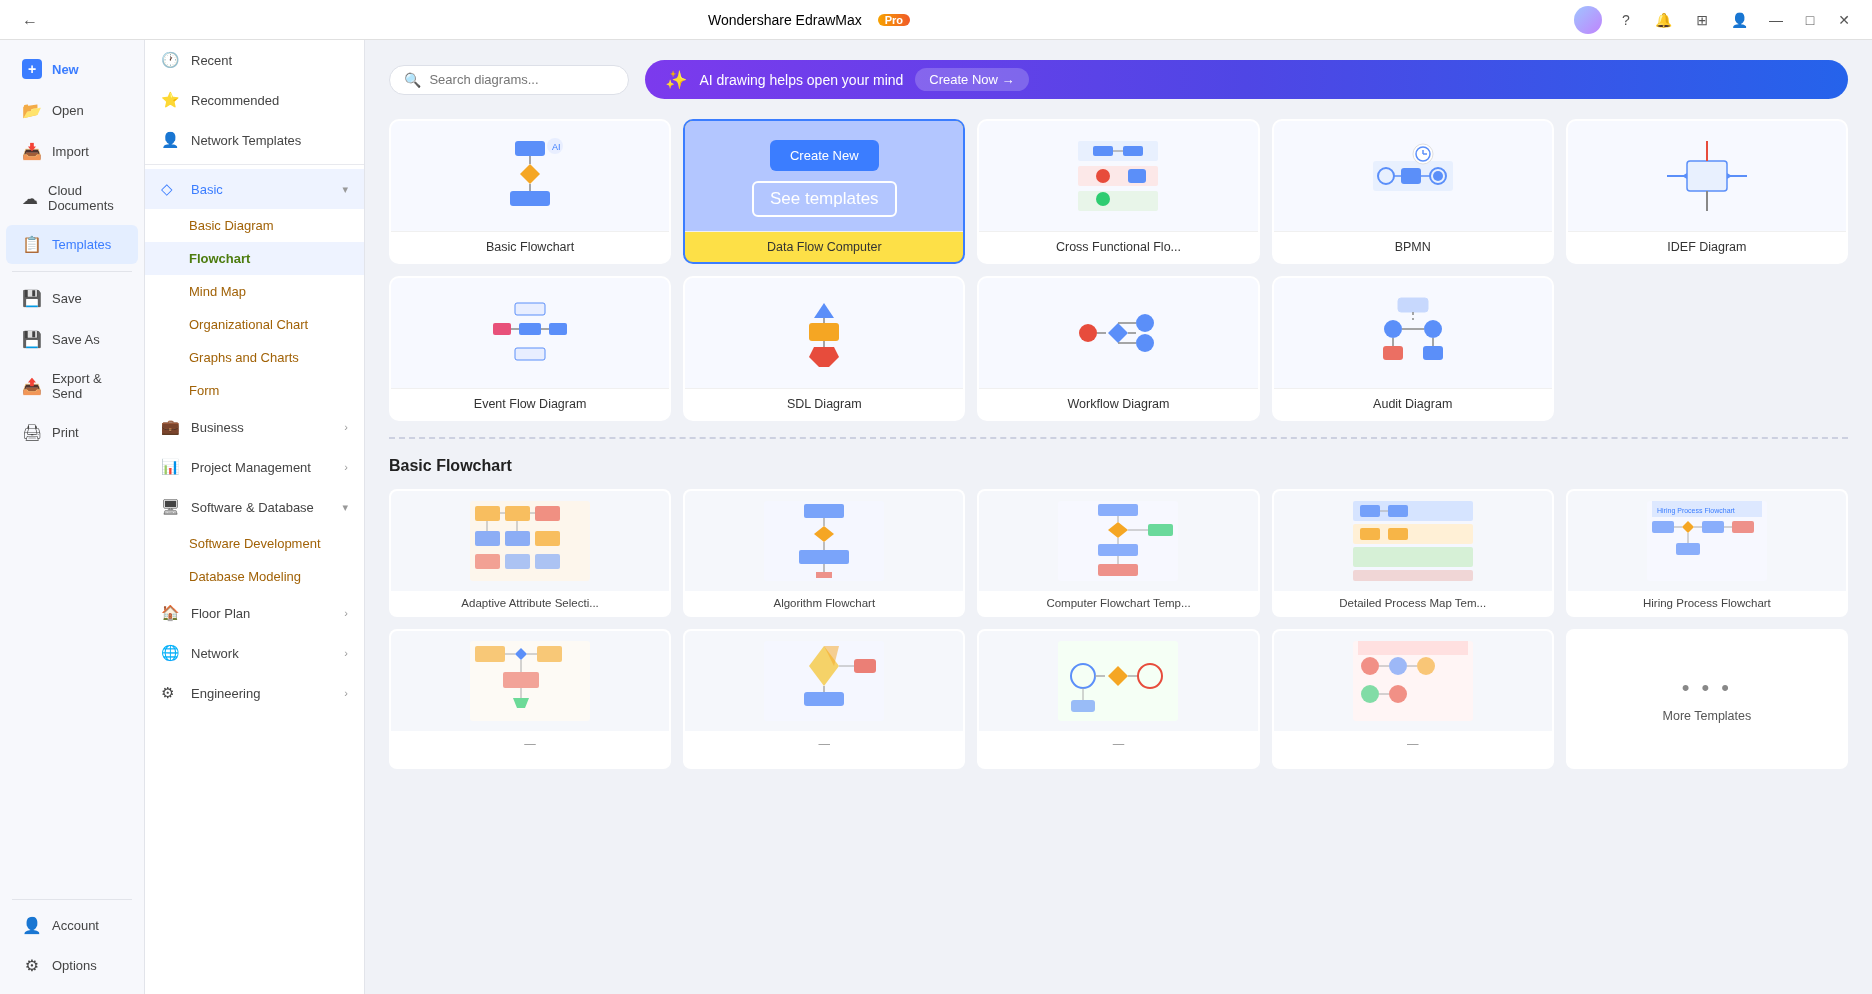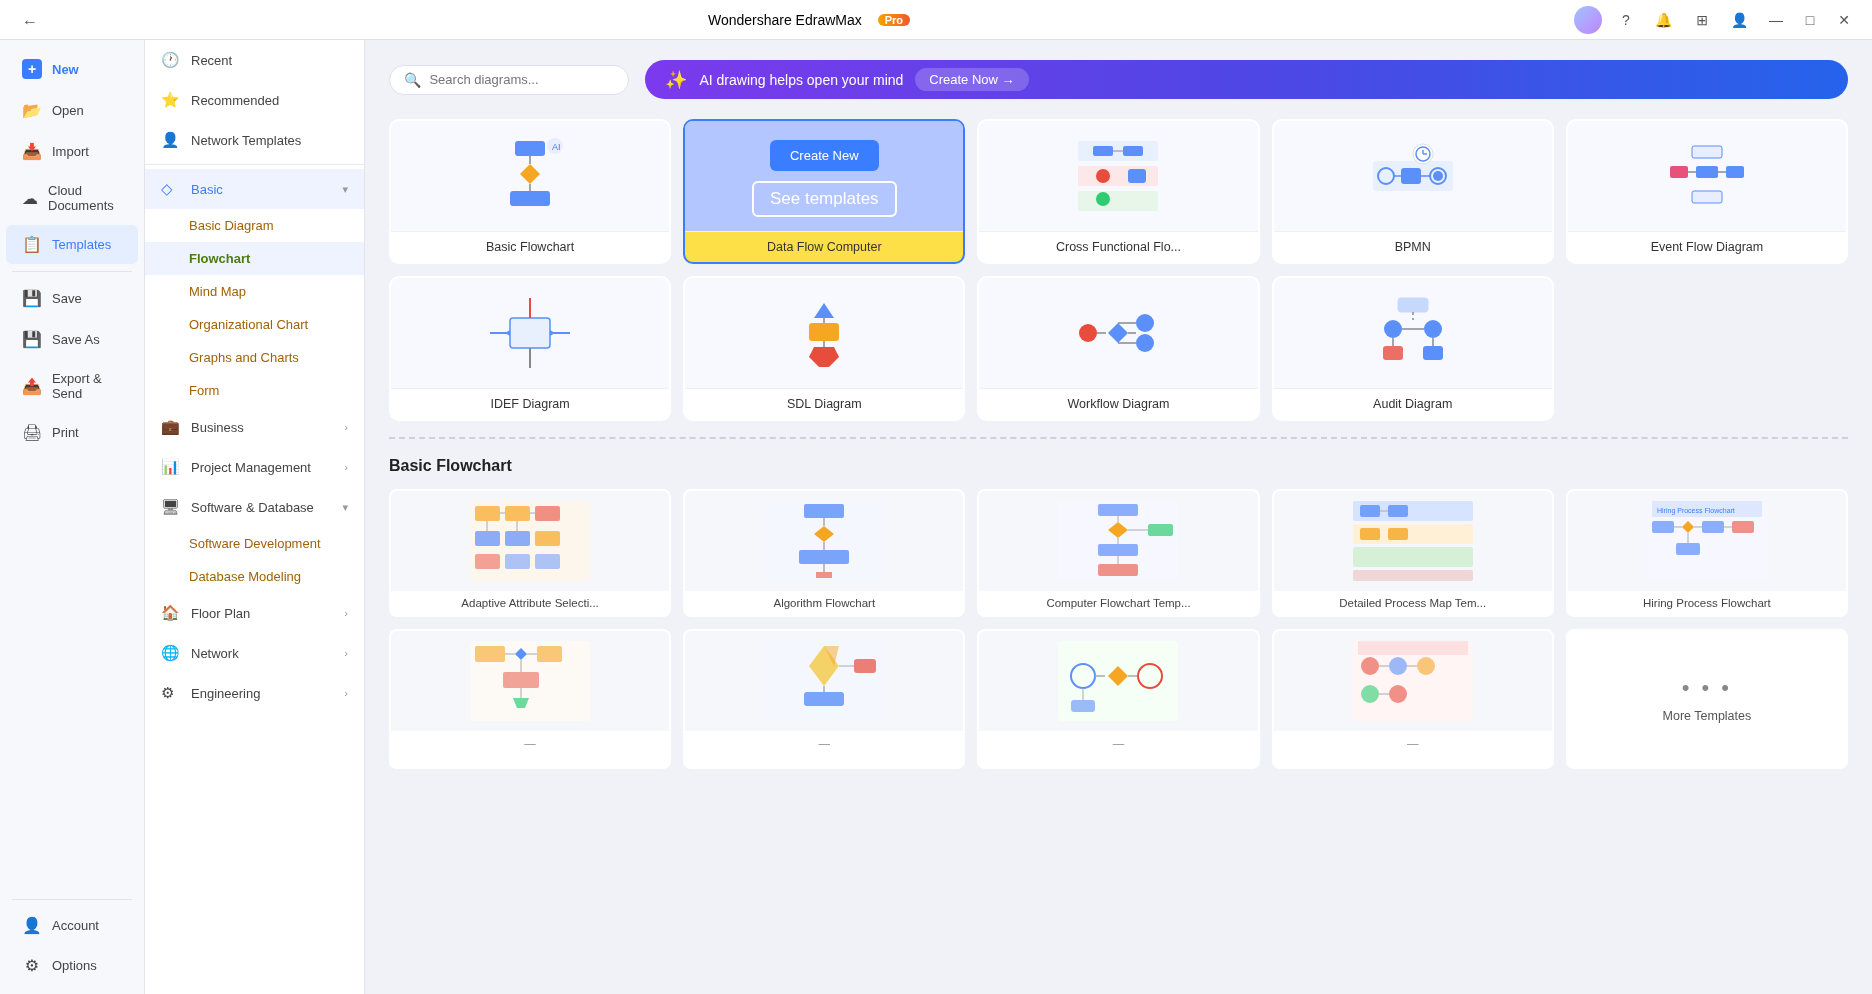--- a/index.html
+++ b/index.html
@@ -393,46 +393,46 @@
             <line x1="55" y1="14" x2="55" y2="18" stroke="#5b8ff9" stroke-width="1.5"></line>
             <line x1="55" y1="18" x2="59" y2="18" stroke="#5b8ff9" stroke-width="1.5"></line>
           </svg>
         </div>
         <div class="card-label">BPMN</div>
       </div>
 
       <div class="card">
         <div class="card-img">
           <svg width="90" height="80" viewBox="0 0 90 80">
+            <rect x="25" y="25" width="40" height="30" rx="3" fill="#e8f0fe" stroke="#5b8ff9" stroke-width="1.5"></rect>
+            <line x1="5" y1="40" x2="25" y2="40" stroke="#5b8ff9" stroke-width="2"></line>
+            <line x1="65" y1="40" x2="85" y2="40" stroke="#5b8ff9" stroke-width="2"></line>
+            <line x1="45" y1="5" x2="45" y2="25" stroke="#e74c3c" stroke-width="2"></line>
+            <line x1="45" y1="55" x2="45" y2="75" stroke="#888" stroke-width="2"></line>
+
+            <polygon points="25,37 20,40 25,43" fill="#5b8ff9"></polygon>
+            <polygon points="65,37 70,40 65,43" fill="#5b8ff9"></polygon>
+          </svg>
+        </div>
+        <div class="card-label">IDEF Diagram</div>
+      </div>
+
+      <div class="card">
+        <div class="card-img">
+          <svg width="90" height="80" viewBox="0 0 90 80">
             <rect x="8" y="30" width="18" height="12" rx="2" fill="#e8517a"></rect>
             <line x1="26" y1="36" x2="34" y2="36" stroke="#888" stroke-width="1.5" marker-end="url(#b)"></line>
             <rect x="34" y="30" width="22" height="12" rx="2" fill="#5b8ff9"></rect>
             <line x1="56" y1="36" x2="64" y2="36" stroke="#888" stroke-width="1.5"></line>
             <rect x="64" y="30" width="18" height="12" rx="2" fill="#5b8ff9"></rect>
             <rect x="30" y="10" width="30" height="12" rx="2" fill="#e8eeff" stroke="#5b8ff9" stroke-width="1"></rect>
             <rect x="30" y="55" width="30" height="12" rx="2" fill="#e8eeff" stroke="#5b8ff9" stroke-width="1"></rect>
           </svg>
         </div>
         <div class="card-label">Event Flow Diagram</div>
-      </div>
-
-      <div class="card">
-        <div class="card-img">
-          <svg width="90" height="80" viewBox="0 0 90 80">
-            <rect x="25" y="25" width="40" height="30" rx="3" fill="#e8f0fe" stroke="#5b8ff9" stroke-width="1.5"></rect>
-            <line x1="5" y1="40" x2="25" y2="40" stroke="#5b8ff9" stroke-width="2"></line>
-            <line x1="65" y1="40" x2="85" y2="40" stroke="#5b8ff9" stroke-width="2"></line>
-            <line x1="45" y1="5" x2="45" y2="25" stroke="#e74c3c" stroke-width="2"></line>
-            <line x1="45" y1="55" x2="45" y2="75" stroke="#888" stroke-width="2"></line>
-
-            <polygon points="25,37 20,40 25,43" fill="#5b8ff9"></polygon>
-            <polygon points="65,37 70,40 65,43" fill="#5b8ff9"></polygon>
-          </svg>
-        </div>
-        <div class="card-label">IDEF Diagram</div>
       </div>
 
       <div class="card">
         <div class="card-img">
           <svg width="90" height="80" viewBox="0 0 90 80">
             <polygon points="45,10 55,25 35,25" fill="#5b8ff9"></polygon>
             <rect x="30" y="30" width="30" height="18" rx="3" fill="#f5a623"></rect>
             <polygon points="35,54 55,54 60,64 50,74 40,74 30,64" fill="#e74c3c"></polygon>
             <line x1="45" y1="25" x2="45" y2="30" stroke="#888" stroke-width="1.5"></line>
             <line x1="45" y1="48" x2="45" y2="54" stroke="#888" stroke-width="1.5"></line>

